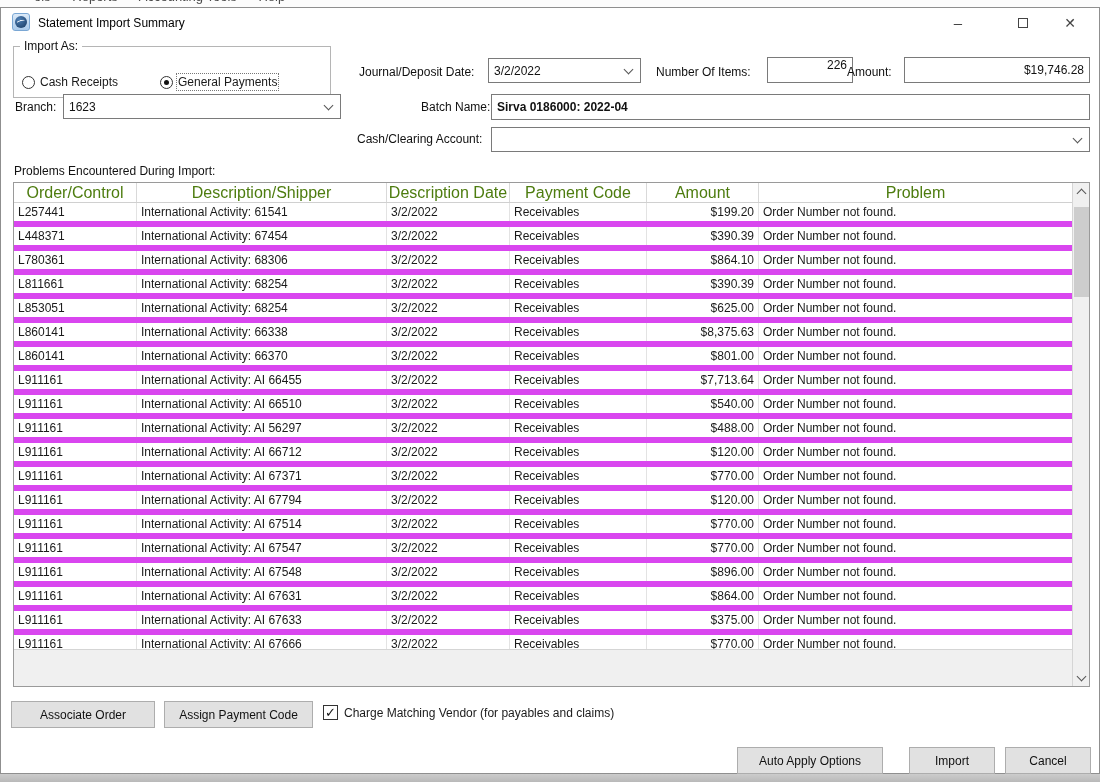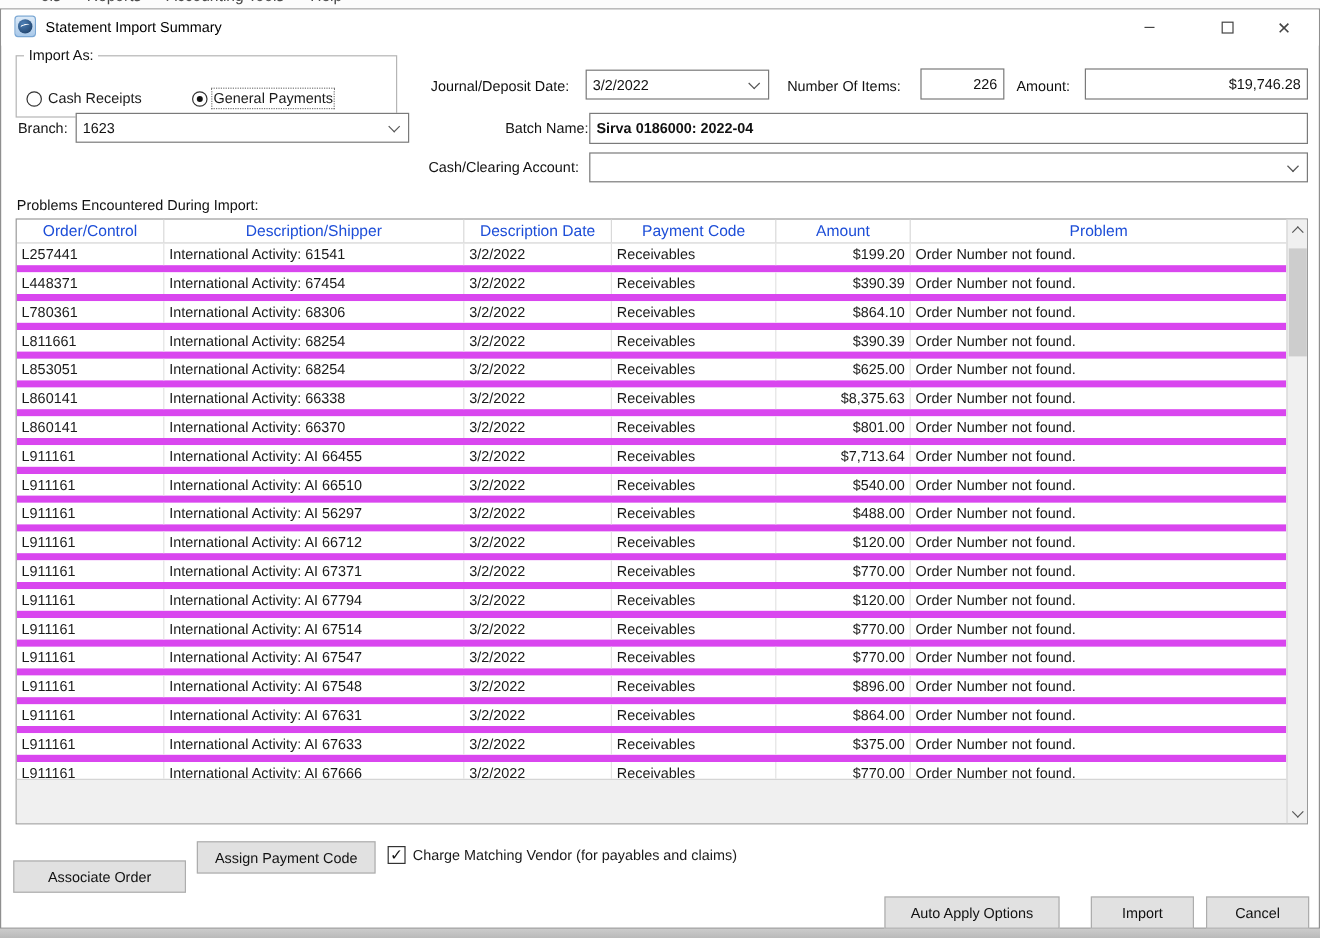--- a/index.html
+++ b/index.html
@@ -39,42 +39,42 @@
   .radio-opt { position:absolute; top:22px; display:flex; align-items:center; gap:5px; cursor:default;text-align:center; }
   .radio-opt .rdot { width:13px; height:13px; border:1px solid #333; border-radius:50%; background:#fff; position:relative; flex:none; }
   .radio-opt.checked .rdot::after { content:""; position:absolute; left:3px; top:3px; width:5px; height:5px; border-radius:50%; background:#111; }
   .radio-opt.focused .rlabel { outline:1px dotted #777; outline-offset:1px; }
 
   
   .tbl-label { position:absolute; left:13px; top:156px; }
   .tbl { position:absolute; left:12px; top:174px; width:1077px; height:505px; border:1px solid #9a9a9a; background:#fff; }
   .tbl-inner { position:absolute; left:0; top:0; right:17px; bottom:0; }
   .thead { display:grid; grid-template-columns:123px 250px 123px 137px 112px 1fr; height:20px; border-bottom:1px solid #d0d0d0; }
-  .th { display:flex; align-items:center; justify-content:center; border-right:1px solid #d9d9d9; font-size:13px; color:#1d4ed8; overflow:hidden; white-space:nowrap; }
+  .th { display:flex; align-items:center; justify-content:center; border-right:1px solid #d9d9d9; font-size:16px; color:#4d7c0f; overflow:hidden; white-space:nowrap; }
   .th:last-child { border-right:none; }
   .tbody { height:446px; overflow:hidden; }
   .trow { display:grid; grid-template-columns:123px 250px 123px 137px 112px 1fr; height:24px; border-bottom:6px solid #d946ef; background:#fff; }
   .td { display:flex; align-items:center; padding:0 4px; border-right:1px solid #e3e3e3; overflow:hidden; white-space:nowrap; font-size:12px; }
   .td:last-child { border-right:none; }
   .td.c-amt { justify-content:flex-end; }
   .empty-area { height:37px; background:#f0f0f0; border-top:1px solid #d5d5d5; }
 
   
   .vscroll { position:absolute; top:0; right:0; bottom:0; width:17px; background:#f0f0f0; border-left:1px solid #d5d5d5; }
   .sb-arrow { position:absolute; left:0; width:17px; height:17px; display:flex; align-items:center; justify-content:center; }
   .sb-arrow.up { top:0; }
   .sb-arrow.down { bottom:0; }
   .sb-arrow .chev { margin:0; }
   .sb-arrow.up .chev { transform:rotate(-135deg); margin-top:3px; }
   .sb-arrow.down .chev { transform:rotate(45deg); margin-top:-3px; }
   .sb-thumb { position:absolute; left:1px; top:24px; width:15px; height:90px; background:#cdcdcd; }
 
   
   .btn { position:absolute; background:#e1e1e1; border:1px solid #adadad; display:flex; align-items:center; justify-content:center; font-size:12px; color:#111; cursor:default; }
-  .btn.assoc { left:10px; top:693px; width:144px; height:27px;margin-top:16px; }
+  .btn.assoc { left:10px; top:693px; width:144px; height:27px; }
   .btn.assign { left:163px; top:693px; width:149px; height:27px; }
   .chkrow { position:absolute; left:322px; top:697px; display:flex; align-items:center; gap:6px; }
   .chk { width:15px; height:15px; border:1px solid #333; background:#fff; display:flex; align-items:center; justify-content:center; font-size:13px; line-height:1; color:#111; flex:none; }
   .btn.autoapply { left:736px; top:739px; width:146px; height:27px; }
   .btn.import { left:908px; top:739px; width:86px; height:27px; }
   .btn.cancel { left:1004px; top:739px; width:86px; height:27px; }
 </style>
 </head>
 <body>
 
@@ -112,21 +112,21 @@
       <span class="rlabel">General Payments</span>
     </div>
   </fieldset>
 
   <span class="lbl" style="left:358px; top:57px;">Journal/Deposit Date:</span>
   <div class="box combo" style="left:487px; top:50px; width:153px; height:25px;">
     <span class="val">3/2/2022</span>
     <span class="chev"></span>
   </div>
   <span class="lbl" style="left:655px; top:57px;">Number Of Items:</span>
-  <div class="box right" style="left:766px; top:49px; width:70px; height:26px; display:flex; align-items:center; justify-content:flex-end;">
+  <div class="box right" style="left:766px; top:49px; width:86px; height:26px; display:flex; justify-content:flex-end;">
     <span>226</span>
   </div>
   <span class="lbl" style="left:846px; top:57px;">Amount:</span>
   <div class="box right" style="left:903px; top:49px; width:186px; height:26px; display:flex; align-items:center; justify-content:flex-end;">
     <span>$19,746.28</span>
   </div>
 
   <span class="lbl" style="left:14px; top:92px;">Branch:</span>
   <div class="box combo" style="left:62px; top:86px; width:278px; height:25px;">
     <span class="val">1623</span>

